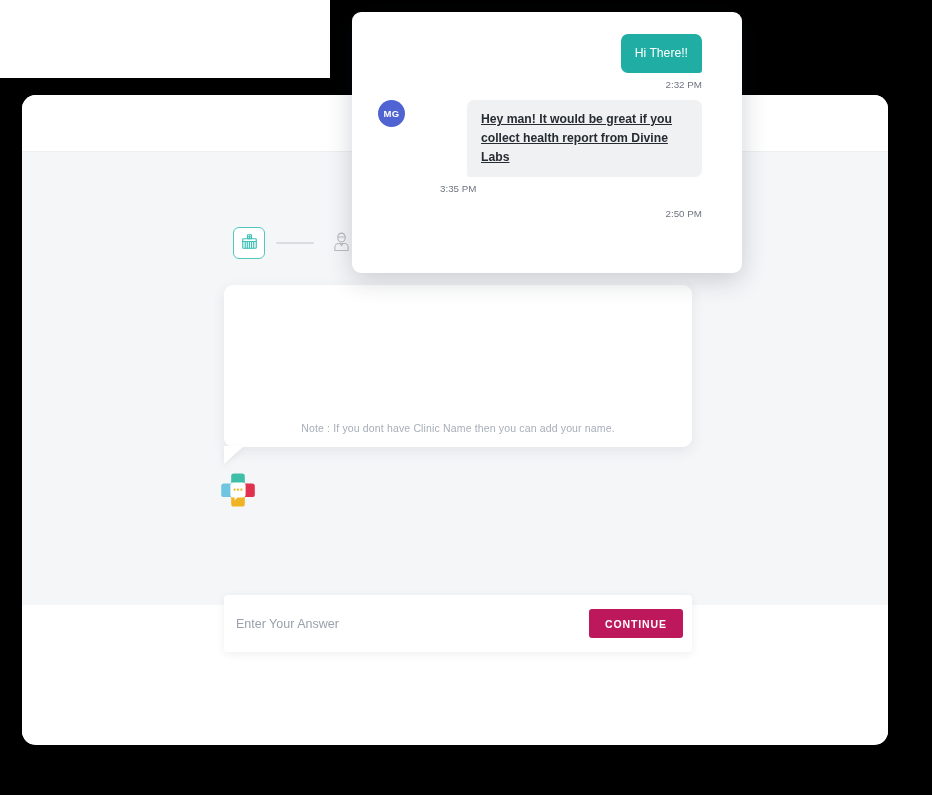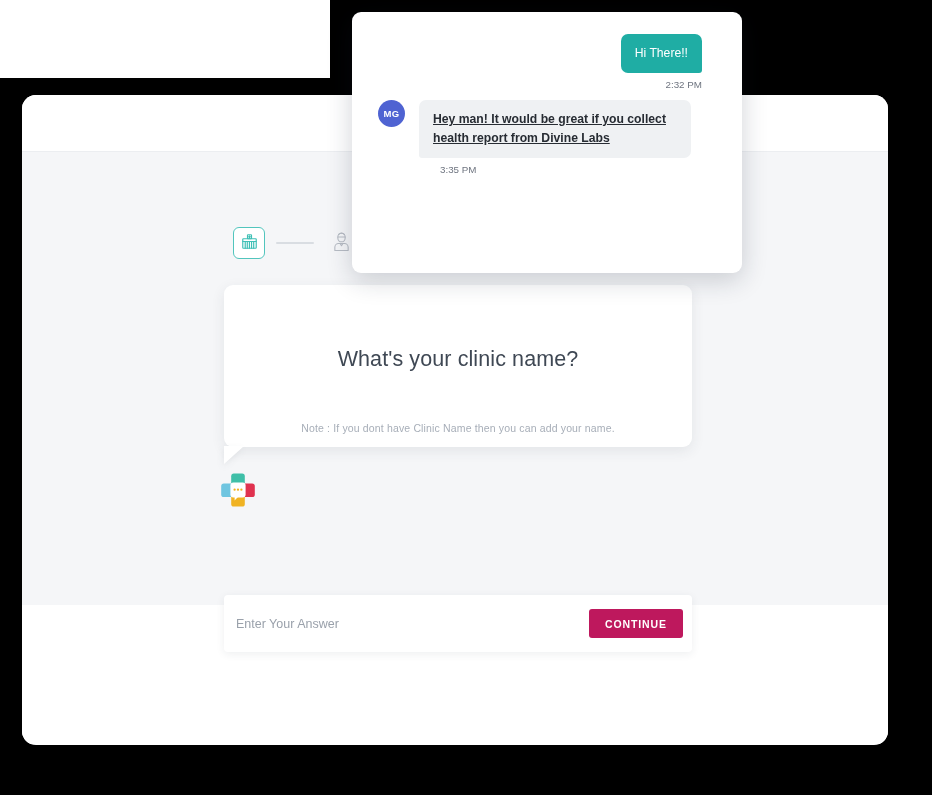--- a/index.html
+++ b/index.html
@@ -200,21 +200,21 @@
     width: 390px;
     height: 261px;
     background: #ffffff;
     border-radius: 9px;
     box-shadow: 0 7px 26px rgba(25,35,55,0.20);
     padding: 22px 40px 0 26px;
   }
 
   .msg-row { display: flex; margin-bottom: 0; }
   .msg-row.out { justify-content: flex-end; }
-  .msg-row.in  { justify-content: flex-start; align-items: flex-start; }
+  .msg-row.in  { justify-content: flex-start; align-items: flex-start; gap: 48px; }
 
   .bubble {
     border-radius: 7px;
     padding: 10px 14px;
     font-size: 12.2px;
     line-height: 1.55;
     max-width: 272px;
   }
   .bubble.out {
     background: #1fada4;
@@ -301,21 +301,20 @@
               <path d="M3.6 24.4v-4.2c0-2.6 2.1-4.7 4.7-4.7h7.4c2.6 0 4.7 2.1 4.7 4.7v4.2z"></path>
               <path d="M10.2 15.5 12 18.4l1.8-2.9"></path>
             </svg>
           </span>
         </div>
 
       </div>
 
       <div class="question-card">
         <div class="tail"></div>
-        <div class="question-text">What's your clinic name?</div>
         <div class="question-note">Note : If you dont have Clinic Name then you can add your name.</div>
       </div>
 
       <div class="brand-logo">
         <svg width="38" height="38" viewBox="0 0 38 38">
           <rect x="12.2" y="2.6" width="13.6" height="14" rx="2.6" fill="#3fbfa8"></rect>
           <rect x="2.2" y="12.4" width="14" height="13.6" rx="2.6" fill="#6fc5e0"></rect>
           <rect x="21.8" y="12.4" width="14" height="13.6" rx="2.6" fill="#e0324f"></rect>
           <rect x="12.2" y="21.6" width="13.6" height="14" rx="2.6" fill="#f0b323"></rect>
           <rect x="11.4" y="11.6" width="15.2" height="14.8" rx="3" fill="#ffffff"></rect>
@@ -349,16 +348,17 @@
     <div class="spacer-10"></div>
 
     <div class="msg-row in">
       <div class="avatar">MG</div>
       <div class="bubble in">Hey man! It would be great if you collect health report from Divine Labs</div>
     </div>
     <div class="timestamp left">3:35 PM</div>
 
     <div class="spacer-8"></div>
 
+    <div class="timestamp right">2:50 PM</div>
 
   </div>
 
 </div>
 
 </body></html>

